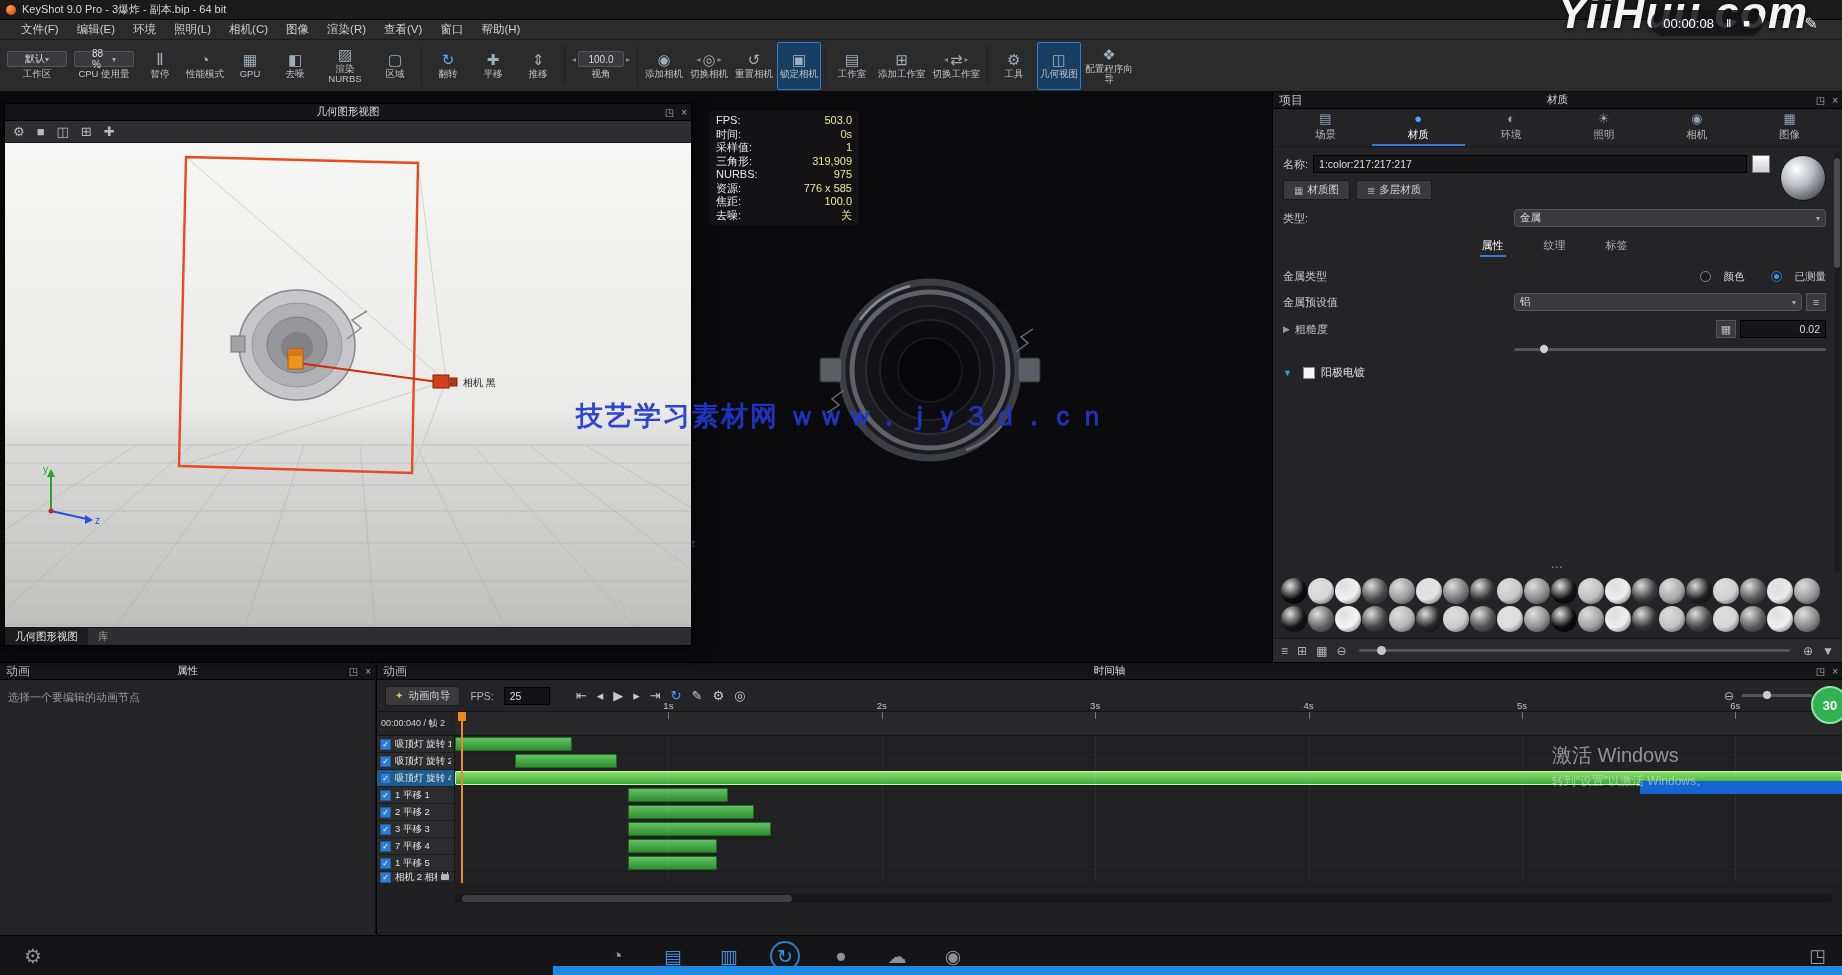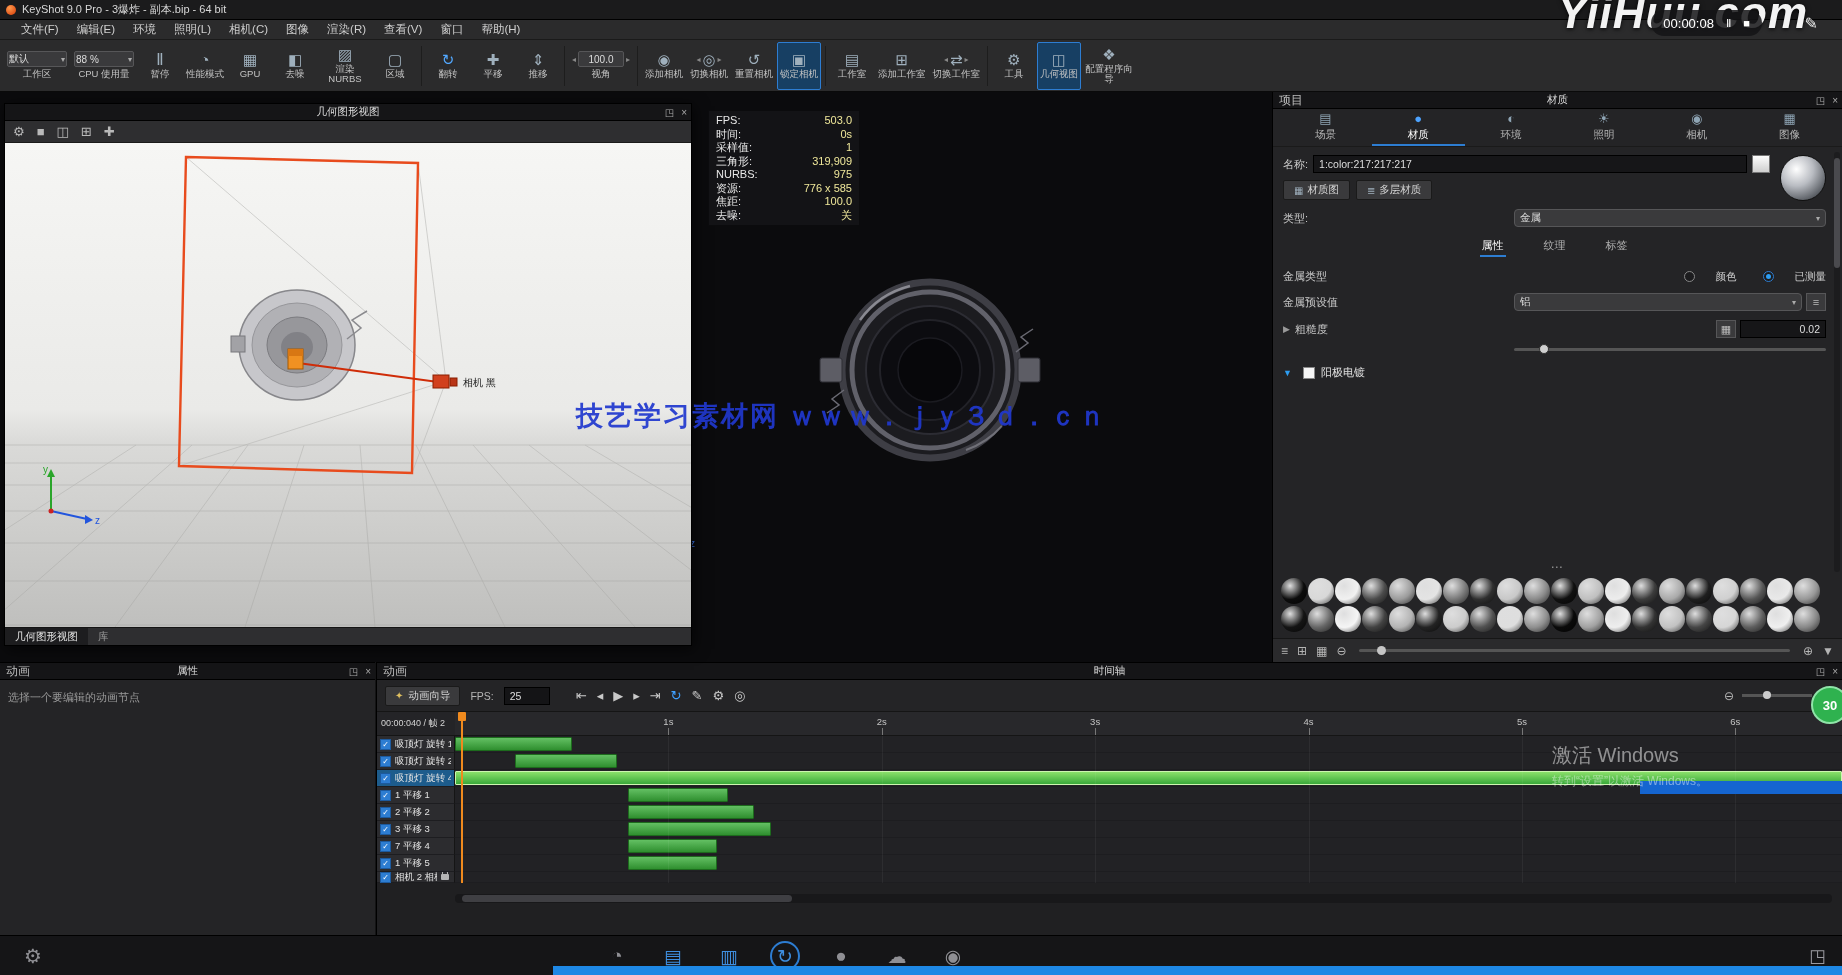--- a/index.html
+++ b/index.html
@@ -8,21 +8,21 @@
 .app{position:relative;width:1842px;height:975px;background:#141415;overflow:hidden;color:#ccc}
 
 .titlebar{position:absolute;left:0;top:0;width:100%;height:20px;background:#1b1b1c;display:flex;align-items:center;padding-left:6px;gap:6px;border-bottom:1px solid #000;z-index:5}
 .app-dot{width:10px;height:10px;border-radius:50%;background:radial-gradient(circle at 35% 30%,#ff9a4d,#e2561b 70%)}
 .title-text{font-size:11px;color:#d8d8d8}
 .menubar{position:absolute;left:0;top:20px;width:100%;height:20px;background:#2b2b2c;display:flex;align-items:center;padding-left:12px;border-bottom:1px solid #1a1a1a;z-index:5}
 .menu-item{font-size:11.5px;color:#cfcfcf;padding:0 9px;height:100%;display:flex;align-items:center}
 .toolbar{position:absolute;left:0;top:40px;width:100%;height:52px;background:#2b2b2c;border-bottom:1px solid #0a0a0a;display:flex;align-items:center;padding:0 4px;gap:1px;z-index:5}
 .tb-sep{width:1px;height:40px;background:#1d1d1d;margin:0 3px}
 .tb-combo{display:flex;flex-direction:column;align-items:center;gap:2px;padding:2px 3px}
-.combo-box{display:flex;align-items:center;justify-content:space-between;width:60px;height:16px;background:#3a3a3c;border:1px solid #565658;border-radius:2px;padding:0 1px;font-size:10px;color:#ddd}
+.combo-box{display:flex;align-items:center;justify-content:space-between;width:60px;height:16px;background:#3a3a3c;border:1px solid #565658;border-radius:2px;padding:0 17px;font-size:10px;color:#ddd}
 .combo-arrow{font-size:8px;color:#aaa}
 .field-row{display:flex;align-items:center;gap:2px}
 .tb-field{width:46px;height:16px;background:#3a3a3c;border:1px solid #565658;border-radius:2px;font-size:10px;color:#ddd;display:flex;align-items:center;justify-content:center}
 .tb-step{font-size:8px;color:#888}
 .tb-btn{display:flex;flex-direction:column;align-items:center;justify-content:center;min-width:44px;max-width:54px;height:48px;border-radius:2px;border:1px solid transparent;padding:1px 2px;gap:1px}
 .tb-btn.sel{background:#173f63;border-color:#2d7dd2}
 .tb-iconrow{display:flex;align-items:center;gap:2px}
 .tb-icon{font-size:15px;line-height:16px;color:#9fb0bd}
 .tb-icon.accent{color:#52a8ff}
 .tb-label{font-size:9.5px;line-height:10.5px;color:#c3c3c3;text-align:center}
@@ -72,21 +72,21 @@
 .btn-row{display:flex;gap:6px}
 .pbtn{height:20px;background:#3a3a3c;border:1px solid #1a1a1a;border-radius:2px;color:#d5d5d5;font-size:10.5px;display:flex;align-items:center;gap:4px;padding:0 10px}
 .pbtn .ic{font-size:10px;color:#9fb0bd}
 .mat-ball{width:46px;height:46px;border-radius:50%;background:radial-gradient(circle at 35% 30%,#fff,#b9bcc2 40%,#5e6268 75%,#24262a 100%);border:1px solid #111;align-self:center;flex:0 0 auto}
 .select{height:18px;background:#3a3a3c;border:1px solid #565658;border-radius:4px;color:#ddd;font-size:10.5px;display:flex;align-items:center;justify-content:space-between;padding:0 5px}
 .ctrl{margin-left:auto;width:312px}
 .subtabs{display:flex;justify-content:center;gap:36px;margin:2px 0 12px}
 .subtab{font-size:11px;color:#b0b0b0;padding:2px 2px;border-bottom:2px solid transparent}
 .subtab.sel{color:#fff;border-bottom-color:#2d7dd2}
 .radio-group{margin-left:auto;display:flex;gap:26px;width:312px;justify-content:flex-end}
-.radio-opt{display:flex;align-items:center;gap:21px;font-size:10.5px;color:#ccc}
+.radio-opt{display:flex;align-items:center;gap:13px;font-size:10.5px;color:#ccc}
 .radio{width:11px;height:11px;border-radius:50%;border:1px solid #888;position:relative;background:#1c1c1e;flex:0 0 auto}
 .radio.on{border-color:#2d7dd2}
 .radio.on::after{content:"";position:absolute;inset:2px;border-radius:50%;background:#2d9df2}
 .preset-ctrl{margin-left:auto;display:flex;gap:4px;width:312px}
 .preset-ctrl .select{flex:1}
 .sq-btn{width:20px;height:18px;background:#3a3a3c;border:1px solid #565658;color:#bbb;font-size:11px;display:flex;align-items:center;justify-content:center;flex:0 0 auto}
 .expander{font-size:9px;color:#999;margin-right:5px}
 .expander.down{color:#2d9df2}
 .rough-ctrl{margin-left:auto;display:flex;gap:4px;align-items:center}
 .rough-field{flex:0 0 auto;width:86px;justify-content:flex-end}
@@ -119,21 +119,21 @@
 .fps-field{width:46px;height:18px;background:#141416;border:1px solid #000;color:#ddd;font-size:10.5px;display:flex;align-items:center;padding:0 5px}
 .transport{display:flex;align-items:center;gap:10px;margin-left:16px}
 .tp-btn{font-size:13px;color:#c9c9c9}
 .tp-btn.accent{color:#3fa0ff}
 .tl-zoom{position:absolute;right:12px;display:flex;align-items:center;gap:8px}
 .zslider{width:70px;height:3px;background:#555;position:relative}
 .zthumb{position:absolute;left:30%;top:-3px;width:8px;height:8px;border-radius:50%;background:#ccc}
 .tl-body{position:relative;height:206px}
 .tc-cell{position:absolute;left:0;top:0;width:78px;height:24px;background:#242427;border-bottom:1px solid #151515;display:flex;align-items:center;padding-left:4px;font-size:9px;color:#d5d5d5;z-index:2}
 .ruler{position:absolute;left:78px;right:0;top:0;height:24px;background:#28282b;border-bottom:1px solid #151515}
-.ruler-mark{position:absolute;bottom:0;width:1px;height:7px;background:#777}
+.ruler-mark{position:absolute;bottom:16px;width:1px;height:7px;background:#777}
 .ruler-label{position:absolute;bottom:8px;transform:translateX(-50%);font-size:9.5px;color:#c5c5c5}
 .tracks{position:absolute;left:0;right:0;top:24px}
 .tl-row{display:flex;height:17px}
 .tl-row:last-child{height:11px;overflow:hidden}
 .tl-labelcell{width:78px;background:#2c2c2f;border-bottom:1px solid #1d1d20;border-right:1px solid #151515;display:flex;align-items:center;gap:4px;padding:0 3px;flex:0 0 auto}
 .tl-row.sel .tl-labelcell{background:#1d5c8c}
 .cb{width:11px;height:11px;border:1px solid #555;background:#1a1a1c;font-size:8px;line-height:9px;text-align:center;color:transparent;flex:0 0 auto}
 .cb.on{background:#2d7dd2;border-color:#1d5a9e;color:#fff}
 .tl-name{font-size:9.5px;color:#e2e2e2;white-space:nowrap;overflow:hidden}
 .lock{margin-left:auto;margin-right:2px;width:8px;height:6px;background:#b5b5b5;border-radius:1px;position:relative;flex:0 0 auto}

